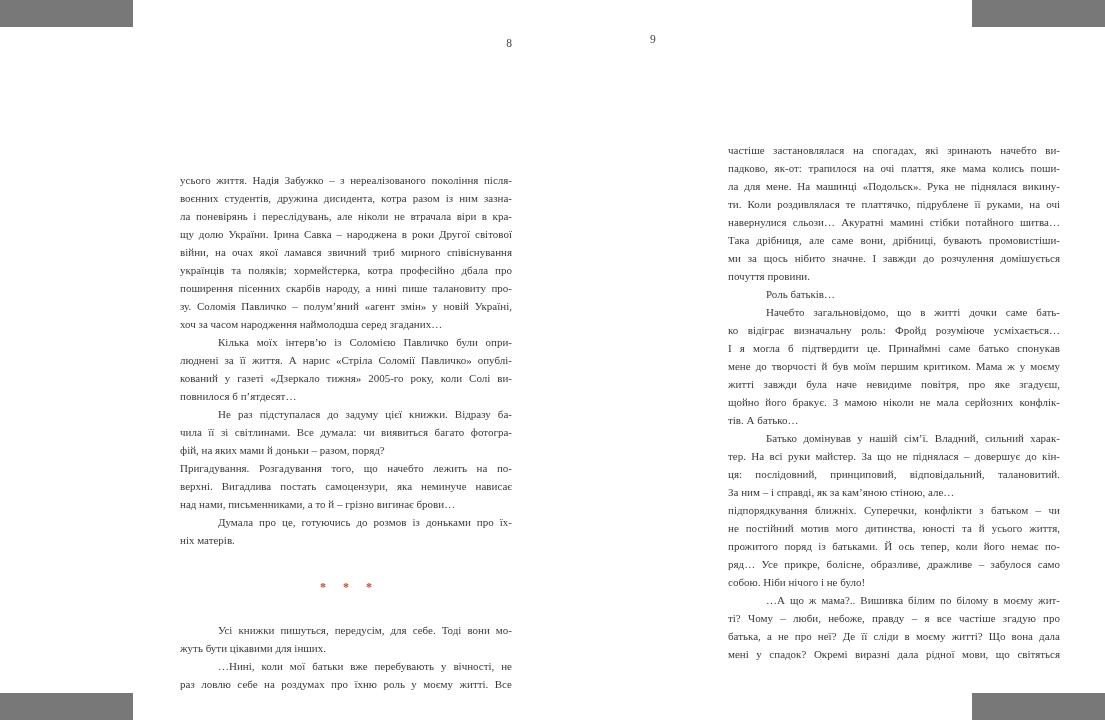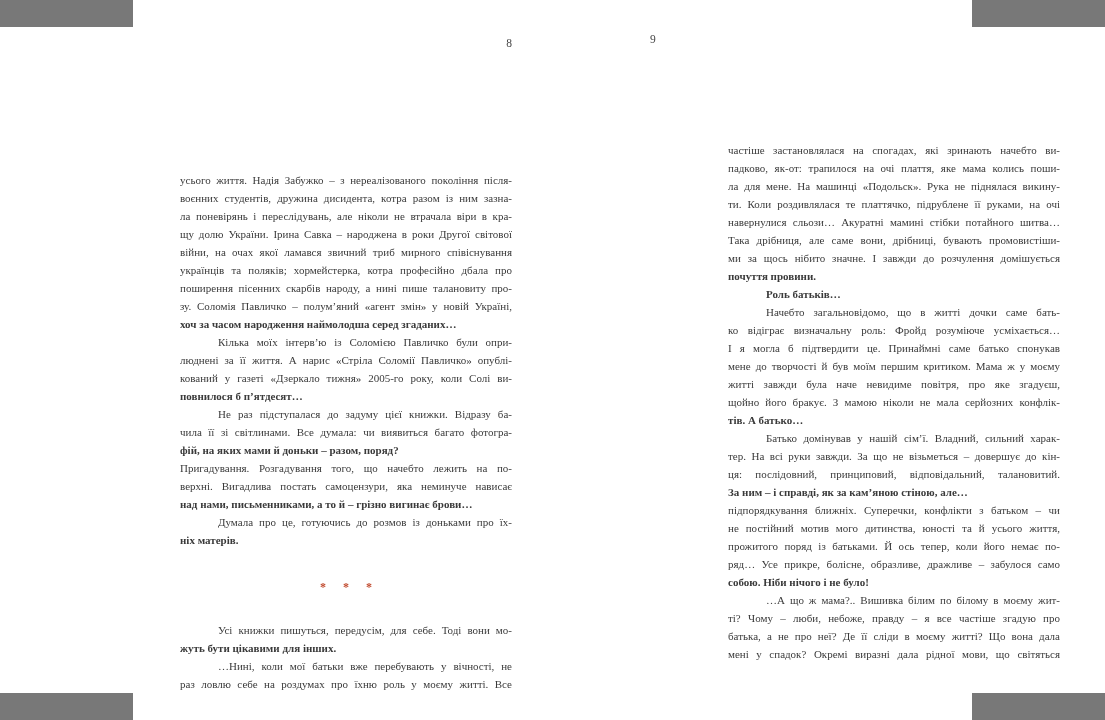--- a/index.html
+++ b/index.html
@@ -22,21 +22,21 @@
   .column{position:absolute;width:332px;}
   .col-left{left:180px;top:146px;margin-top:25px;}
   .col-right{left:728px;top:141px;}
   .line{
     height:18px;line-height:18px;
     font-size:11px;
     white-space:nowrap;overflow:hidden;
     text-align:justify;
     text-align-last:justify;
   }
-  .line.last{text-align-last:left;font-weight:bold;}
+  .line.last{text-align-last:left;}
   .line.indent{text-indent:38px;}
   .separator{
     height:16px;line-height:16px;
     margin:30px 0 26px 0;
     text-align:center;
     font-size:12px;font-weight:bold;
     letter-spacing:7px;text-indent:7px;
   }
 </style>
 </head>
@@ -90,21 +90,21 @@
       <div class="line last">почуття провини.</div>
       <div class="line indent last">Роль батьків…</div>
       <div class="line indent">Начебто загальновідомо, що в житті дочки саме бать-</div>
       <div class="line">ко відіграє визначальну роль: Фройд розуміюче усміхається…</div>
       <div class="line">І я могла б підтвердити це. Принаймні саме батько спонукав</div>
       <div class="line">мене до творчості й був моїм першим критиком. Мама ж у моєму</div>
       <div class="line">житті завжди була наче невидиме повітря, про яке згадуєш,</div>
       <div class="line">щойно його бракує. З мамою ніколи не мала серйозних конфлік-</div>
       <div class="line last">тів. А батько…</div>
       <div class="line indent">Батько домінував у нашій сім’ї. Владний, сильний харак-</div>
-      <div class="line">тер. На всі руки завжди. За що не візьметься – довершує до кін-</div>
+      <div class="line">тер. На всі руки майстер. За що не піднялася – довершує до кін-</div>
       <div class="line">ця: послідовний, принциповий, відповідальний, талановитий.</div>
       <div class="line last">За ним – і справді, як за кам’яною стіною, але…</div>
       <div class="line">підпорядкування ближніх. Суперечки, конфлікти з батьком – чи</div>
       <div class="line">не постійний мотив мого дитинства, юності та й усього життя,</div>
       <div class="line">прожитого поряд із батьками. Й ось тепер, коли його немає по-</div>
       <div class="line">ряд… Усе прикре, болісне, образливе, дражливе – забулося само</div>
       <div class="line last">собою. Ніби нічого і не було!</div>
       <div class="line indent">…А що ж мама?.. Вишивка білим по білому в моєму жит-</div>
       <div class="line">ті? Чому – люби, небоже, правду – я все частіше згадую про</div>
       <div class="line">батька, а не про неї? Де її сліди в моєму житті? Що вона дала</div>

